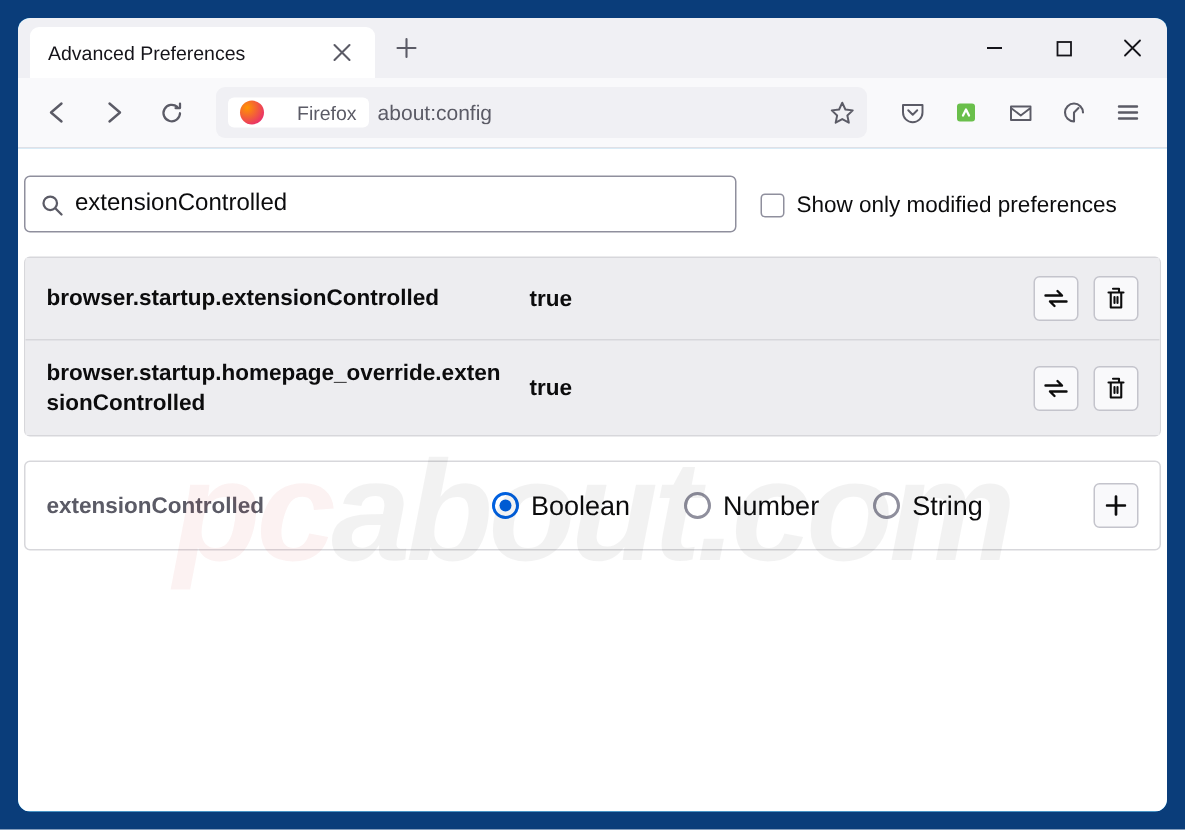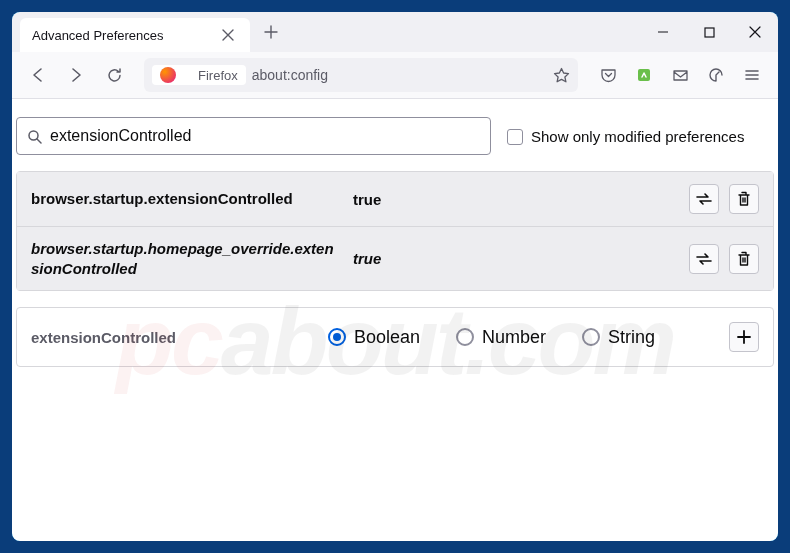--- a/index.html
+++ b/index.html
@@ -188,21 +188,20 @@
       gap: 12px;
       font-size: 15px;
       color: #0c0c0d;
     }
     .pref-row.modified {
       background: #ededf0;
       font-weight: 700;
     }
     .pref-row + .pref-row {
       border-top: 1px solid #d7d7db;
-      font-style: italic;
     }
     .pref-name {
       width: 310px;
       word-break: break-all;
       line-height: 1.3;
     }
     .pref-value {
       flex: 1;
     }
     .pref-actions {

